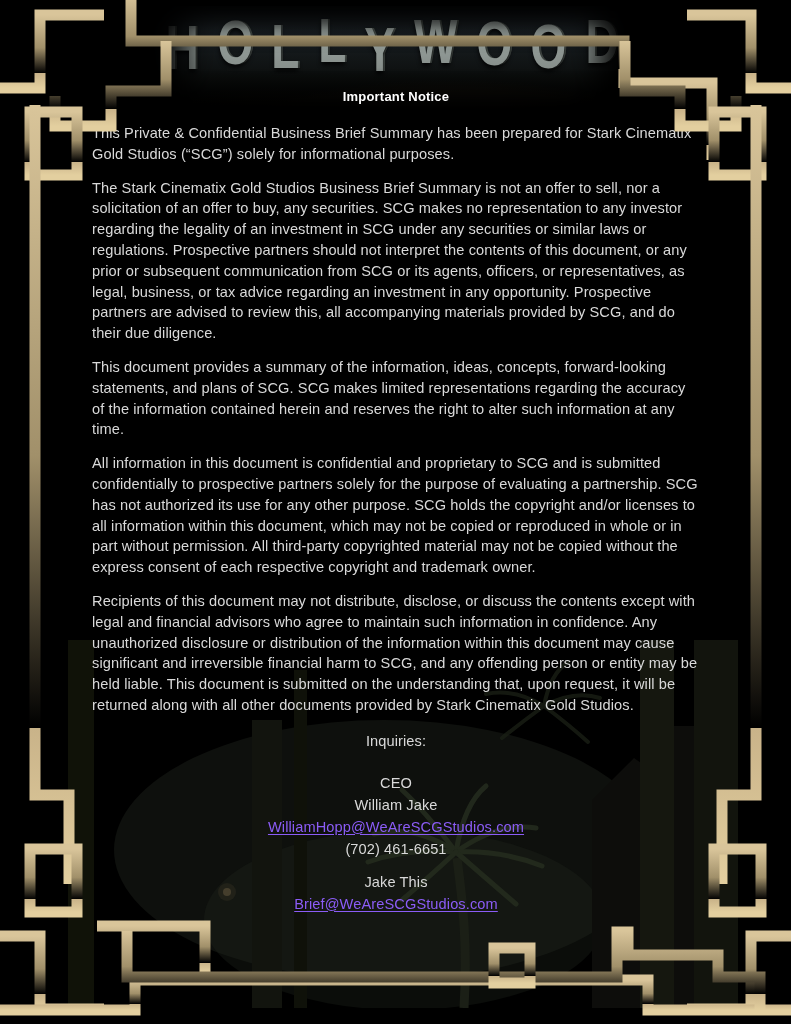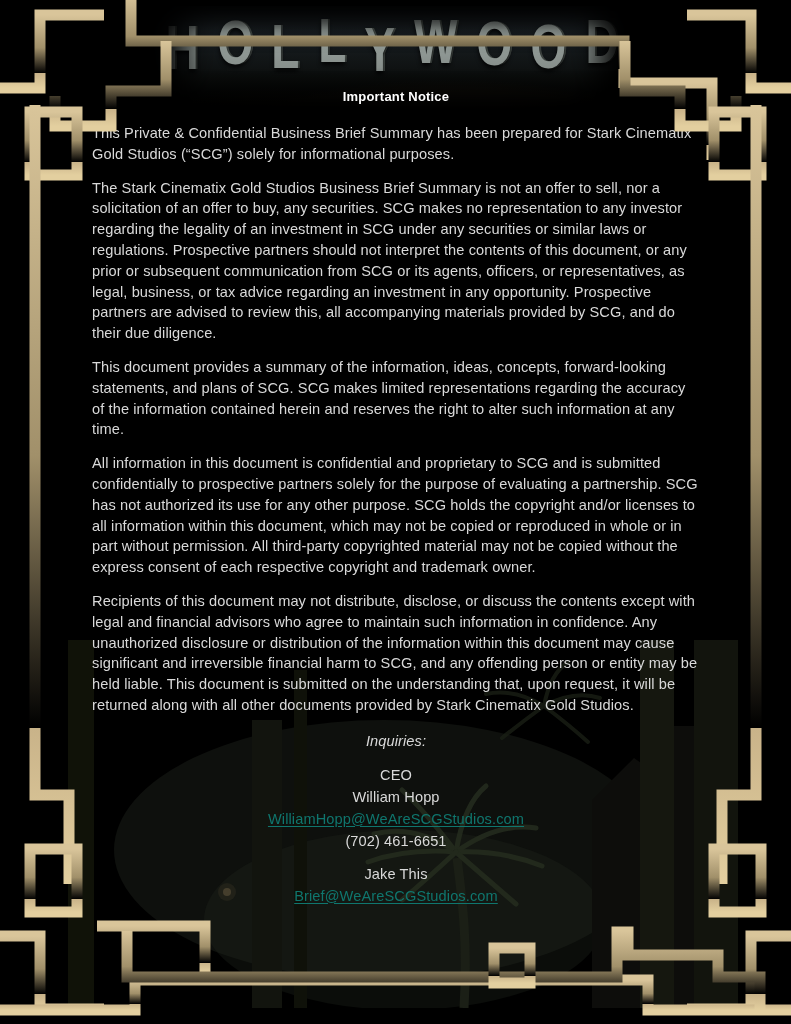--- a/index.html
+++ b/index.html
@@ -52,23 +52,23 @@
   .content{
     position:absolute;left:92px;width:608px;top:86px;z-index:4;
     color:#d9d9d9;font-size:14.6px;line-height:20.8px;letter-spacing:.1px;
   }
   .content h1{
     margin:0 0 16px 0;text-align:center;color:#ffffff;
     font-size:13px;line-height:21px;letter-spacing:.2px;font-weight:bold;
   }
   .content p{margin:12px 0 13px 0;}
   .inquiries{text-align:center;margin-top:15px;}
-  .inquiries .label{margin-bottom:12px;font-style:italic;}
+  .inquiries .label{margin-bottom:20px;}
   .contact{line-height:22px;margin-bottom:11px;}
-  .contact a{color:#0f766e;text-decoration:underline;text-underline-offset:2px;}
+  .contact a{color:#8b5cf6;text-decoration:underline;text-underline-offset:2px;}
 </style>
 <title>Important Notice</title></head>
 <body>
 
 <div class="page">
 
   <div class="hero">
     <div class="hill"></div>
     <div class="letters">
         <span>H</span>
@@ -175,21 +175,21 @@
     <p>The Stark Cinematix Gold Studios Business Brief Summary is not an offer to sell, nor a solicitation of an offer to buy, any securities. SCG makes no representation to any investor regarding the legality of an investment in SCG under any securities or similar laws or regulations. Prospective partners should not interpret the contents of this document, or any prior or subsequent communication from SCG or its agents, officers, or representatives, as legal, business, or tax advice regarding an investment in any opportunity. Prospective partners are advised to review this, all accompanying materials provided by SCG, and do their due diligence.</p>
     <p>This document provides a summary of the information, ideas, concepts, forward-looking statements, and plans of SCG. SCG makes limited representations regarding the accuracy of the information contained herein and reserves the right to alter such information at any time.</p>
     <p>All information in this document is confidential and proprietary to SCG and is submitted confidentially to prospective partners solely for the purpose of evaluating a partnership. SCG has not authorized its use for any other purpose. SCG holds the copyright and/or licenses to all information within this document, which may not be copied or reproduced in whole or in part without permission. All third-party copyrighted material may not be copied without the express consent of each respective copyright and trademark owner.</p>
     <p>Recipients of this document may not distribute, disclose, or discuss the contents except with legal and financial advisors who agree to maintain such information in confidence. Any unauthorized disclosure or distribution of the information within this document may cause significant and irreversible financial harm to SCG, and any offending person or entity may be held liable. This document is submitted on the understanding that, upon request, it will be returned along with all other documents provided by Stark Cinematix Gold Studios.</p>
 
     <div class="inquiries">
       <div class="label">Inquiries:</div>
 
       <div class="contact">
         <div>CEO</div>
-        <div>William Hopp</div>
+        <div>William Jake</div>
         <div><a href="#">WilliamHopp@WeAreSCGStudios.com</a></div>
         <div>(702) 461-6651</div>
       </div>
 
       <div class="contact">
         <div>Jake This</div>
         <div><a href="#">Brief@WeAreSCGStudios.com</a></div>
       </div>
     </div>
   </div>

